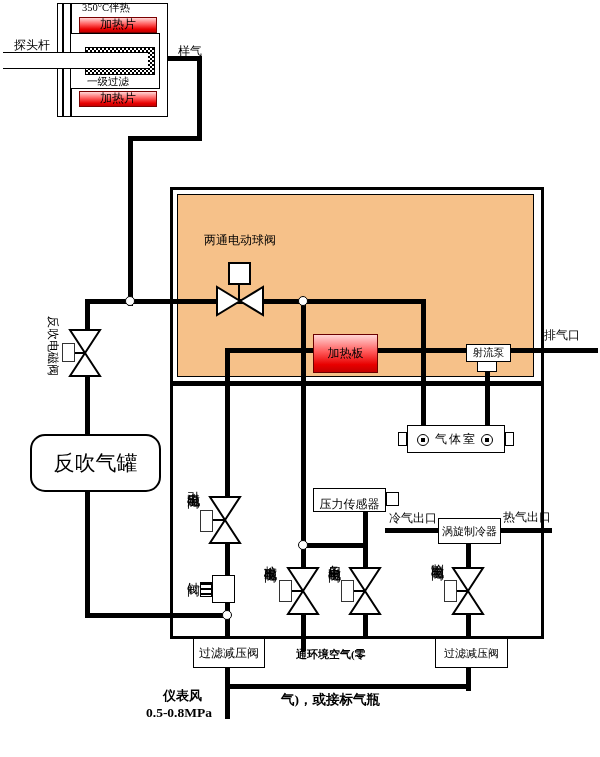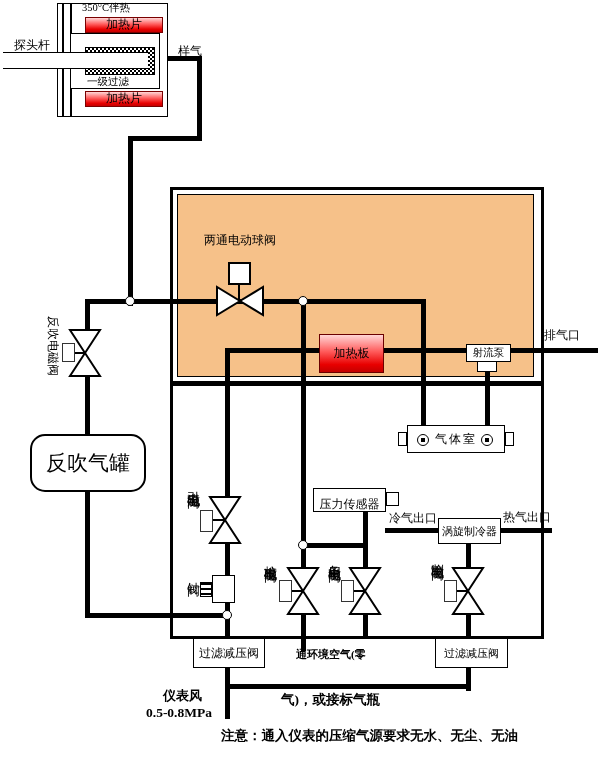--- a/index.html
+++ b/index.html
@@ -18,21 +18,21 @@
   .box   { position:absolute; background:#fff; border:1.5px solid #000; z-index:3;
            display:flex; align-items:center; justify-content:center; text-align:center; }
   .lbl   { position:absolute; z-index:6; font-size:12px; line-height:1.15; white-space:nowrap; }
   .vtext { writing-mode:vertical-rl; text-orientation:upright; white-space:normal; letter-spacing:1px; font-size:13px; }
   .vside { writing-mode:vertical-rl; text-orientation:sideways; font-size:12px; }
   .dot   { position:absolute; width:10px; height:10px; border:1.5px solid #000; border-radius:50%; background:#fff; z-index:5; }
   .port  { position:absolute; width:12px; height:12px; border:1.5px solid #000; border-radius:50%;
            background: radial-gradient(circle at 50% 50%, #000 0 2.2px, #fff 2.3px); z-index:5; }
   svg.valve { position:absolute; z-index:3; overflow:visible; }
   .sol   { position:absolute; background:#fff; border:1.5px solid #333; z-index:3; }
-  .redgrad { background: linear-gradient(180deg, #ffd6d6 0%, #ff5a5a 45%, #e80000 80%, #c40000 100%); margin-left: 6px; }
+  .redgrad { background: linear-gradient(180deg, #ffd6d6 0%, #ff5a5a 45%, #e80000 80%, #c40000 100%); }
   .bold { font-weight:bold; }
 </style>
 </head>
 <body>
 
 <div id="canvas">
 
   <div style="position:absolute; left:170px; top:187px; width:374px; height:452px; border:3px solid #000; z-index:1;"></div>
   <div style="position:absolute; left:177px; top:194px; width:357px; height:183px; border:1.5px solid #000; background:#F6C189; z-index:1;"></div>
   <div class="thin" style="left:170px; top:381px; width:374px; height:5px; z-index:1;"></div>
@@ -93,21 +93,21 @@
   </svg>
 
   <div class="lbl vside" style="left:45px; top:316px; height:72px;">反吹电磁阀</div>
   <div class="conn" style="left:70px; top:352px; width:16px; height:2px;"></div>
   <div class="sol" style="left:62px; top:343px; width:13px; height:19px;"></div>
   <svg class="valve" style="left:69px; top:329px;" width="32" height="48">
     <polygon points="1,1 31,1 16,24" fill="#fff" stroke="#000" stroke-width="2"></polygon>
     <polygon points="1,47 31,47 16,24" fill="#fff" stroke="#000" stroke-width="2"></polygon>
   </svg>
 
-  <div class="box" style="left:30px; top:434px; width:116px; height:58px; border:2.5px solid #000; border-radius:15px;">
+  <div class="box" style="left:30px; top:434px; width:131px; height:58px; border:2.5px solid #000; border-radius:15px;">
     <span style="font-size:21px;">反吹气罐</span>
   </div>
 
   <div class="box redgrad" style="left:313px; top:334px; width:65px; height:39px; border:1.5px solid #6b0000;">
     <span style="font-size:12px;">加热板</span>
   </div>
 
   <div class="box" style="left:466px; top:344px; width:45px; height:18px;">
     <span style="font-size:10.5px;">射流泵</span>
   </div>
@@ -179,15 +179,14 @@
 
   <div class="dot" style="left:125px; top:296px;"></div>
   <div class="dot" style="left:298px; top:296px;"></div>
   <div class="dot" style="left:298px; top:540px;"></div>
   <div class="dot" style="left:222px; top:610px;"></div>
 
   <div class="lbl bold" style="left:296px; top:648px; font-size:11px;">通环境空气(零</div>
   <div class="lbl bold" style="left:281px; top:692px; font-size:13.5px;">气)，或接标气瓶</div>
   <div class="lbl bold" style="left:163px; top:689px; font-size:13px;">仪表风</div>
   <div class="lbl bold" style="left:146px; top:705px; font-size:13.5px;">0.5-0.8MPa</div>
-  <div class="lbl bold" style="left:221px; top:728px; font-size:13.5px;">注意：通入仪表的压缩气源要求无水、无尘、无油</div>
 
 </div>
 
 </body></html>

